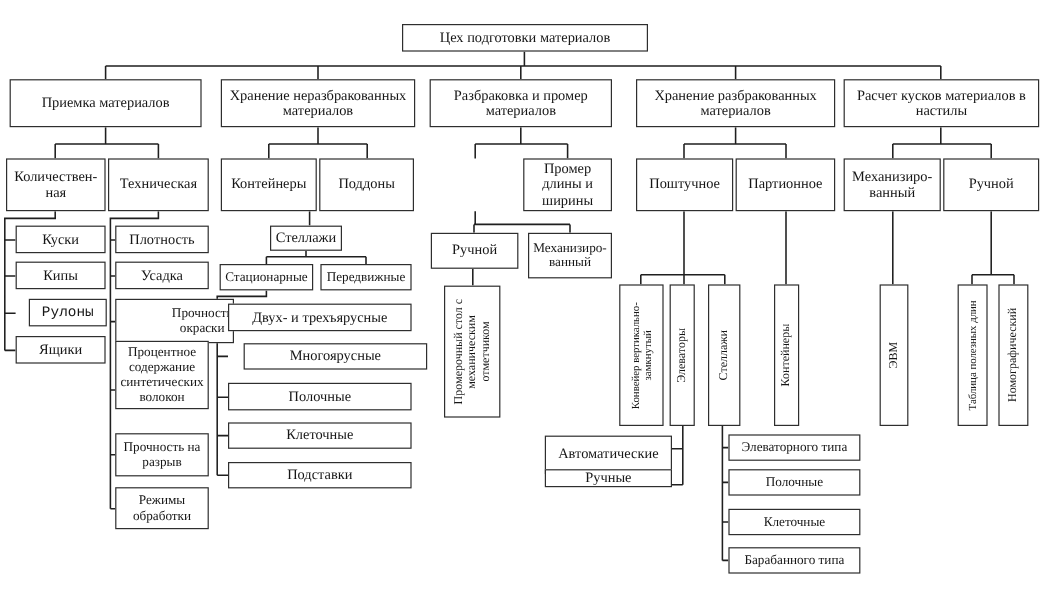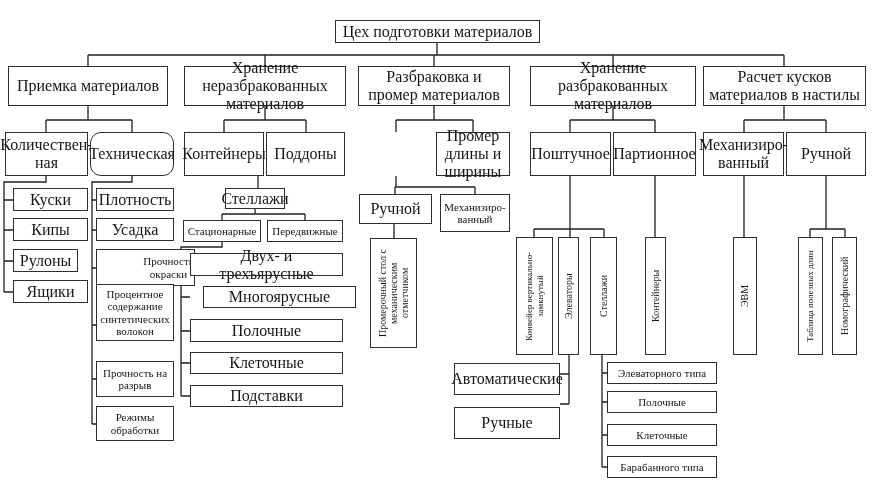--- a/index.html
+++ b/index.html
@@ -5,21 +5,21 @@
   html,body { margin:0; padding:0; background:#fff; }
   #canvas {
     position:relative; width:873px; height:491px; background:#ffffff;
     font-family:"Liberation Serif", serif; overflow:hidden;
   }
   #wires { position:absolute; left:0; top:0; width:873px; height:491px; }
   .node {
     position:absolute; box-sizing:border-box;
     border:1.5px solid #2e2e2e; background:#ffffff;
     display:flex; align-items:center; justify-content:center;
-    text-align:center; font-size:16px; line-height:1.12; color:#161616;
+    text-align:center; font-size:12px; line-height:1.12; color:#161616;
     padding:1px 2px;
   }
   .fs11 { font-size:11px; }
   .fs10 { font-size:10px; }
   .fs9  { font-size:9px; }
   .vert { writing-mode:vertical-rl; transform:rotate(180deg); }
 </style>
 </head>
 <body>
 
@@ -50,32 +50,32 @@
 
   <div class="node" style="left:335px;top:20px;width:205px;height:23px;">Цех подготовки материалов</div>
 
   <div class="node" style="left:8px;top:66px;width:160px;height:40px;">Приемка материалов</div>
   <div class="node" style="left:184px;top:66px;width:162px;height:40px;">Хранение неразбракованных материалов</div>
   <div class="node" style="left:358px;top:66px;width:152px;height:40px;">Разбраковка и промер материалов</div>
   <div class="node" style="left:530px;top:66px;width:166px;height:40px;">Хранение разбракованных материалов</div>
   <div class="node" style="left:703px;top:66px;width:163px;height:40px;">Расчет кусков материалов в настилы</div>
 
   <div class="node" style="left:5px;top:132px;width:83px;height:44px;">Количествен-ная</div>
-  <div class="node" style="left:90px;top:132px;width:84px;height:44px;border-radius:11px;">Техническая</div>
+  <div class="node" style="left:90px;top:132px;width:84px;height:44px;">Техническая</div>
   <div class="node" style="left:184px;top:132px;width:80px;height:44px;">Контейнеры</div>
   <div class="node" style="left:266px;top:132px;width:79px;height:44px;">Поддоны</div>
   <div class="node" style="left:436px;top:132px;width:74px;height:44px;">Промер длины и ширины</div>
   <div class="node" style="left:530px;top:132px;width:81px;height:44px;">Поштучное</div>
   <div class="node" style="left:613px;top:132px;width:83px;height:44px;">Партионное</div>
   <div class="node" style="left:703px;top:132px;width:81px;height:44px;">Механизиро-ванный</div>
   <div class="node" style="left:786px;top:132px;width:80px;height:44px;">Ручной</div>
 
   <div class="node" style="left:13px;top:188px;width:75px;height:23px;">Куски</div>
   <div class="node" style="left:13px;top:218px;width:75px;height:23px;">Кипы</div>
-  <div class="node" style="left:13px;top:249px;width:65px;height:23px;">Рулоны</div>
+  <div class="node" style="left:24px;top:249px;width:65px;height:23px;font-family:Liberation Mono, monospace;">Рулоны</div>
   <div class="node" style="left:13px;top:280px;width:75px;height:23px;">Ящики</div>
 
   <div class="node" style="left:96px;top:188px;width:78px;height:23px;">Плотность</div>
   <div class="node" style="left:96px;top:218px;width:78px;height:23px;">Усадка</div>
   <div class="node fs11" style="left:96px;top:249px;width:99px;height:37px;padding-left:48px;">Прочность окраски</div>
   <div class="node fs11" style="left:96px;top:284px;width:78px;height:57px;">Процентное содержание синтетических волокон</div>
   <div class="node fs11" style="left:96px;top:361px;width:78px;height:36px;">Прочность на разрыв</div>
   <div class="node fs11" style="left:96px;top:406px;width:78px;height:35px;">Режимы обработки</div>
 
   <div class="node" style="left:225px;top:188px;width:60px;height:21px;">Стеллажи</div>
@@ -90,21 +90,21 @@
   <div class="node" style="left:359px;top:194px;width:73px;height:30px;">Ручной</div>
   <div class="node fs11" style="left:440px;top:194px;width:70px;height:38px;">Механизиро-ванный</div>
   <div class="node vert fs10" style="left:370px;top:238px;width:47px;height:110px;">Промерочный стол с механическим отметчиком</div>
 
   <div class="node vert fs9" style="left:516px;top:237px;width:37px;height:118px;">Конвейер вертикально-замкнутый</div>
   <div class="node vert fs10" style="left:558px;top:237px;width:21px;height:118px;">Элеваторы</div>
   <div class="node vert fs10" style="left:590px;top:237px;width:27px;height:118px;">Стеллажи</div>
   <div class="node vert fs10" style="left:645px;top:237px;width:21px;height:118px;">Контейнеры</div>
 
   <div class="node" style="left:454px;top:363px;width:106px;height:32px;text-align:center;">Автоматические</div>
-  <div class="node" style="left:454px;top:407px;width:106px;height:32px;">Ручные</div>
+  <div class="node" style="left:454px;top:391px;width:106px;height:15px;">Ручные</div>
 
   <div class="node fs11" style="left:607px;top:362px;width:110px;height:22px;">Элеваторного типа</div>
   <div class="node fs11" style="left:607px;top:391px;width:110px;height:22px;">Полочные</div>
   <div class="node fs11" style="left:607px;top:424px;width:110px;height:22px;">Клеточные</div>
   <div class="node fs11" style="left:607px;top:456px;width:110px;height:22px;">Барабанного типа</div>
 
   <div class="node vert fs10" style="left:733px;top:237px;width:24px;height:118px;">ЭВМ</div>
   <div class="node vert fs9" style="left:798px;top:237px;width:25px;height:118px;">Таблица полезных длин</div>
   <div class="node vert fs10" style="left:832px;top:237px;width:25px;height:118px;">Номографический</div>
 

